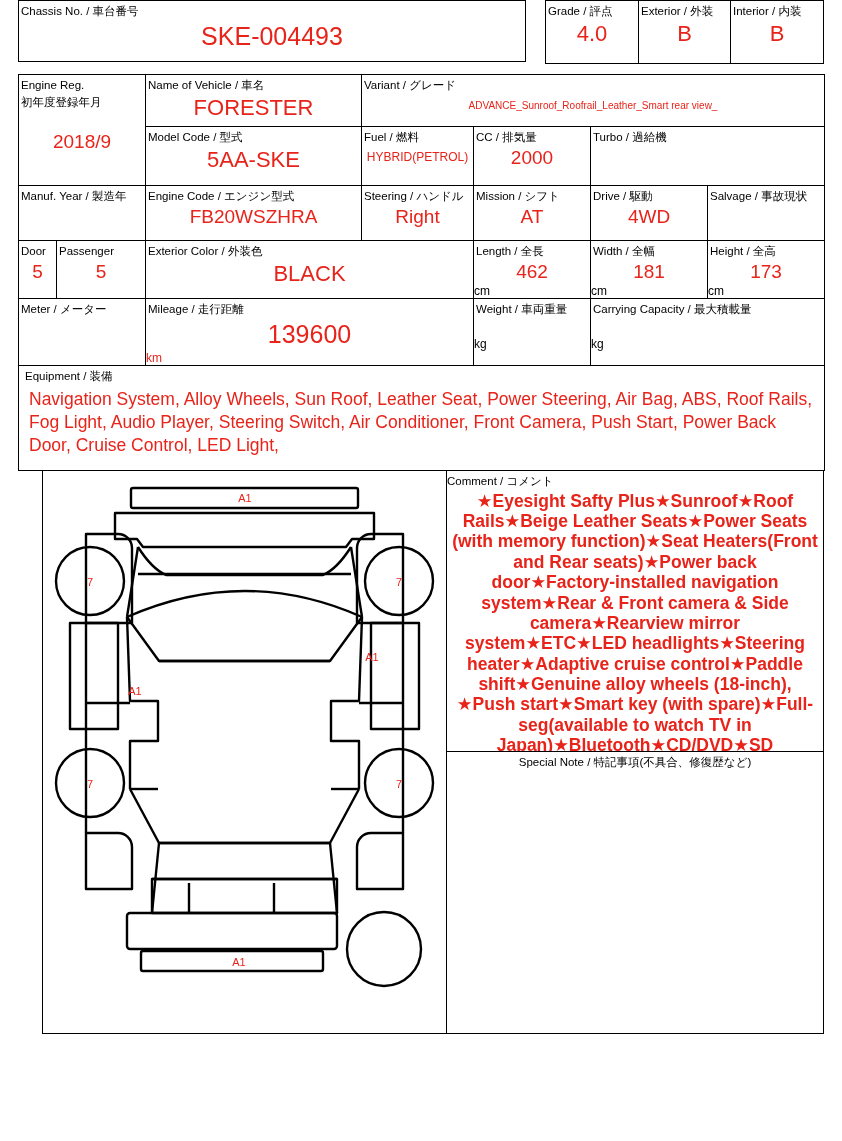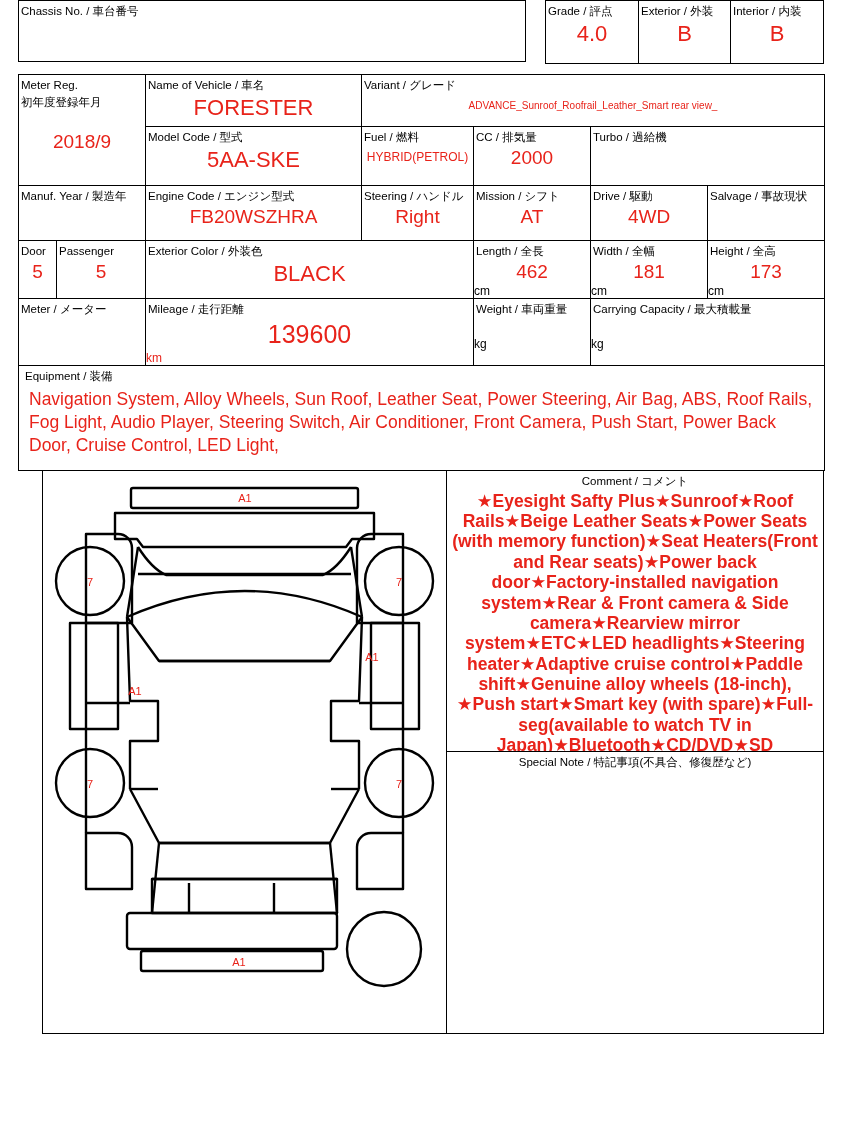--- a/index.html
+++ b/index.html
@@ -98,21 +98,21 @@
   }
   .comment-box{
     border:1.5px solid #000;
     border-top:none;
     border-left:none;
     box-sizing:border-box;
     height:281px;
     overflow:hidden;
   }
   .comment-lbl{
-    font-size:11.5px;text-align:center;padding:3px 0 1px;
+    font-size:11.5px;padding:3px 0 1px;
   }
   .comment-txt{
     color:#e8231a;
     font-size:17.5px;
     line-height:1.165;
     text-align:center;
     padding:1px 3px 0 3px;
     word-break:break-word;
     font-weight:bold;
   }
@@ -132,20 +132,21 @@
 </head>
 <body>
 
 <div class="sheet">
 
 
   <div class="toprow">
 
     <div class="chassis-box">
       <div class="lbl">Chassis No. / 車台番号</div>
+      <div class="val v-xl">SKE-004493</div>
     </div>
 
     <table class="grade-box">
       <tbody>
           <tr>
         <td style="width:92px;height:62px;">
           <div class="lbl">Grade / 評点</div>
           <div class="val v-lg">4.0</div>
         </td>
         <td style="width:91px;">
@@ -169,21 +170,21 @@
           <col style="width:216px">
       <col style="width:112px">
           <col style="width:117px">
           <col style="width:117px">
           <col style="width:117px">
     </colgroup>
 
     <tbody>
           <tr>
       <td rowspan="2" colspan="2" style="height:62px;">
-        <div class="lbl">Meter Reg.</div>
+        <div class="lbl">Engine Reg.</div>
         <div class="lbl">初年度登録年月</div>
         <div class="val v-md" style="padding-top:22px;">2018/9</div>
       </td>
       <td>
         <div class="lbl">Name of Vehicle / 車名</div>
         <div class="val v-lg">FORESTER</div>
       </td>
       <td colspan="4">
         <div class="lbl">Variant / グレード</div>
         <div class="val v-tiny">ADVANCE_Sunroof_Roofrail_Leather_Smart rear view_</div>

